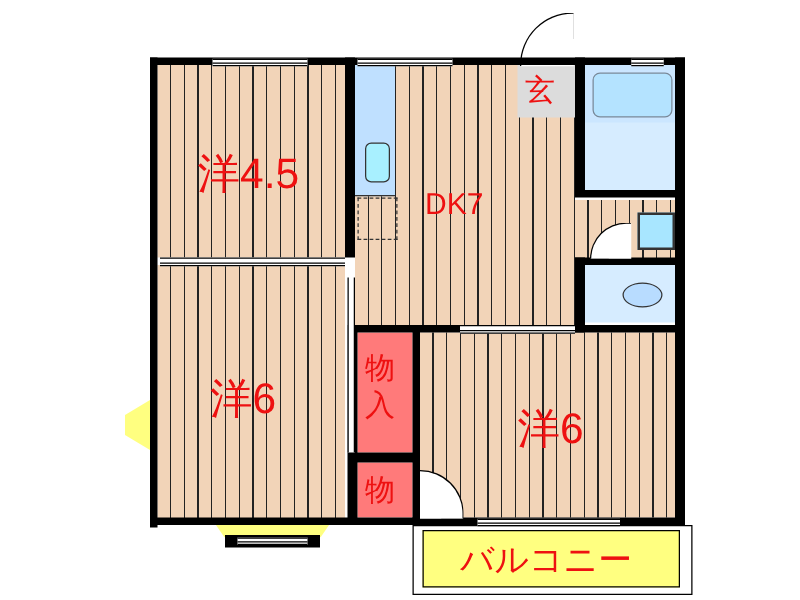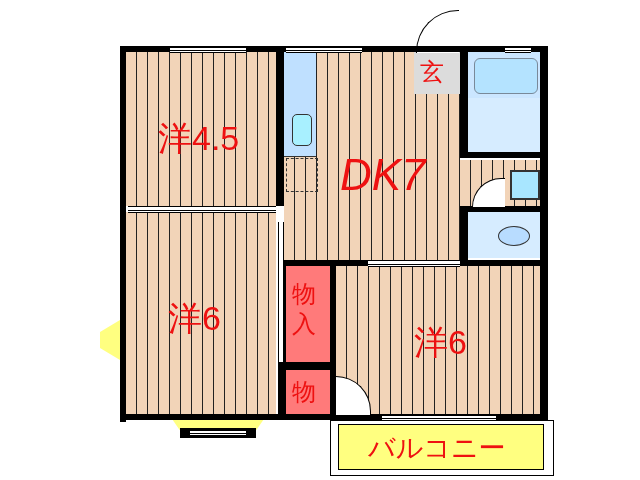--- a/index.html
+++ b/index.html
@@ -86,15 +86,15 @@
 <div class="win" style="left:128px;top:206px;width:148px;height:5px;"></div>
 <div class="vwin" style="left:278px;top:222px;width:4px;height:140px;"></div>
 <div class="win" style="left:368px;top:260px;width:92px;height:5px;"></div>
 <div class="win" style="left:382px;top:415px;width:114px;height:4px;"></div>
 <div class="win" style="left:190px;top:430px;width:56px;height:4px;"></div>
 
 <div class="abs" style="left:336px;top:376px;width:34px;height:38px;border:1px solid #000;border-left:none;border-bottom:none;border-radius:0 38px 0 0;background:#fff;"></div>
 <div class="abs" style="left:472px;top:178px;width:32px;height:28px;border:1px solid #000;border-right:none;border-bottom:none;border-radius:32px 0 0 0;background:#fff;"></div>
 
 <div class="label" style="left:158px;top:116px;font-size:34px;">洋4.5</div>
-<div class="label" style="left:340px;top:150px;font-size:44px;font-style:italic;">DK7</div>
+<div class="label" style="left:340px;top:150px;font-size:24px;">DK7</div>
 <div class="label" style="left:168px;top:296px;font-size:34px;">洋6</div>
 <div class="label" style="left:414px;top:320px;font-size:34px;">洋6</div>
 
 </body></html>

